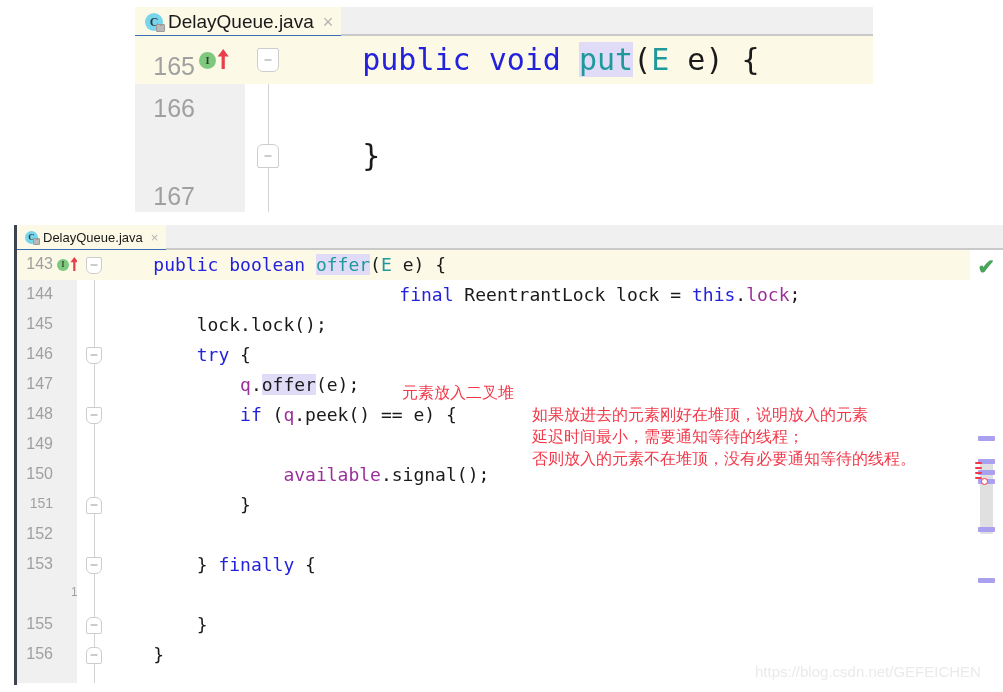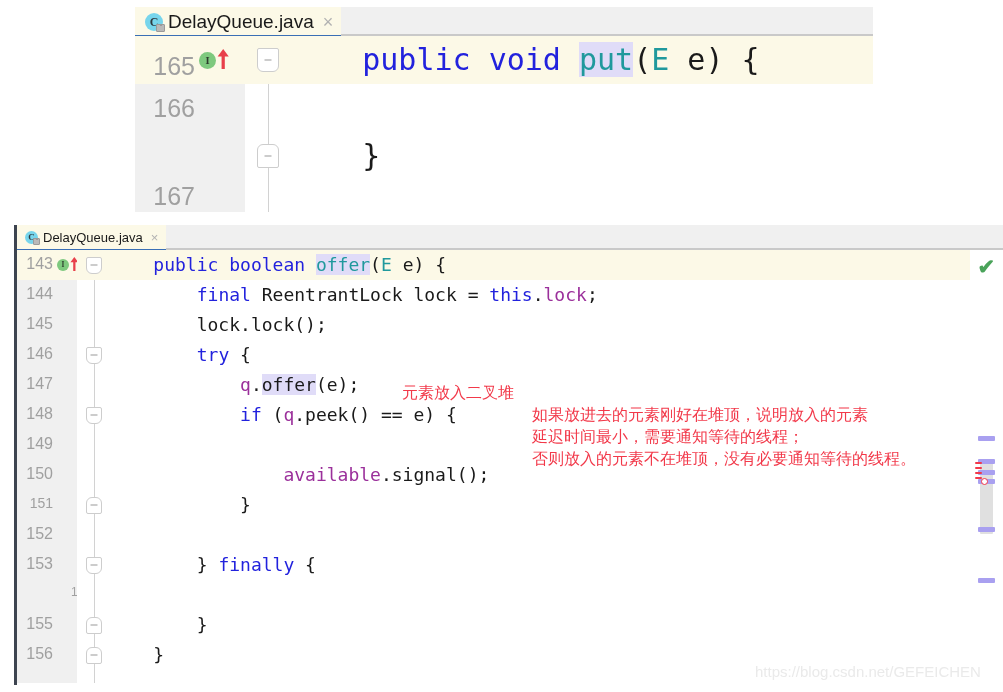--- a/index.html
+++ b/index.html
@@ -333,21 +333,21 @@
         <div class="foldmark top" style="left: 9px; top: 96.5px; width: 16px; height: 17px;"></div>
         <div class="foldmark top" style="left: 9px; top: 156.5px; width: 16px; height: 17px;"></div>
         <div class="foldmark bottom" style="left: 9px; top: 246.5px; width: 16px; height: 17px;"></div>
         <div class="foldmark top" style="left: 9px; top: 306.5px; width: 16px; height: 17px;"></div>
         <div class="foldmark bottom" style="left: 9px; top: 366.5px; width: 16px; height: 17px;"></div>
         <div class="foldmark bottom" style="left: 9px; top: 396.5px; width: 16px; height: 17px;"></div>
       </div>
     <div class="code-col">
         <div style="position: absolute; left: 0px; right: 0px; top: 0px; height: 30px; background: rgb(252, 249, 231);"></div>
         <div class="row caret-line" style="position: absolute; left: 0px; right: 0px; top: 0px; height: 30px; line-height: 30px; font-size: 18px; background: transparent;"><span class="kw">    public</span><span class="pln"> </span><span class="kw">boolean</span><span class="pln"> </span><span class="typ hl-sym">offer</span><span class="pln">(</span><span class="typ">E</span><span class="pln"> e) {</span></div>
-        <div class="row" style="position: absolute; left: 0px; right: 0px; top: 30px; height: 30px; line-height: 30px; font-size: 18px; background: transparent;"><span class="pln">        </span><span class="kw">final</span><span class="pln"> ReentrantLock lock = </span><span class="kw">this</span><span class="pln">.</span><span class="fld">lock</span><span class="pln">;</span></div>
+        <div class="row" style="position: absolute; left: 0px; right: 0px; top: 30px; height: 30px; line-height: 30px; font-size: 18px; background: transparent; text-align: center;"><span class="pln">        </span><span class="kw">final</span><span class="pln"> ReentrantLock lock = </span><span class="kw">this</span><span class="pln">.</span><span class="fld">lock</span><span class="pln">;</span></div>
         <div class="row" style="position: absolute; left: 0px; right: 0px; top: 60px; height: 30px; line-height: 30px; font-size: 18px; background: transparent;"><span class="pln">        lock.lock();</span></div>
         <div class="row" style="position: absolute; left: 0px; right: 0px; top: 90px; height: 30px; line-height: 30px; font-size: 18px; background: transparent;"><span class="pln">        </span><span class="kw">try</span><span class="pln"> {</span></div>
         <div class="row" style="position: absolute; left: 0px; right: 0px; top: 120px; height: 30px; line-height: 30px; font-size: 18px; background: transparent;"><span class="pln">            </span><span class="fld">q</span><span class="pln">.</span><span class="pln hl-sym">offer</span><span class="pln">(e);</span></div>
         <div class="row" style="position: absolute; left: 0px; right: 0px; top: 150px; height: 30px; line-height: 30px; font-size: 18px; background: transparent;"><span class="pln">            </span><span class="kw">if</span><span class="pln"> (</span><span class="fld">q</span><span class="pln">.peek() == e) {</span></div>
         <div class="row" style="position: absolute; left: 0px; right: 0px; top: 210px; height: 30px; line-height: 30px; font-size: 18px; background: transparent;"><span class="pln">                </span><span class="fld">available</span><span class="pln">.signal();</span></div>
         <div class="row" style="position: absolute; left: 0px; right: 0px; top: 240px; height: 30px; line-height: 30px; font-size: 18px; background: transparent;"><span class="pln">            }</span></div>
         <div class="row" style="position: absolute; left: 0px; right: 0px; top: 300px; height: 30px; line-height: 30px; font-size: 18px; background: transparent;"><span class="pln">        } </span><span class="kw">finally</span><span class="pln"> {</span></div>
         <div class="row" style="position: absolute; left: 0px; right: 0px; top: 360px; height: 30px; line-height: 30px; font-size: 18px; background: transparent;"><span class="pln">        }</span></div>
         <div class="row" style="position: absolute; left: 0px; right: 0px; top: 390px; height: 30px; line-height: 30px; font-size: 18px; background: transparent;"><span class="pln">    }</span></div>
       </div>

